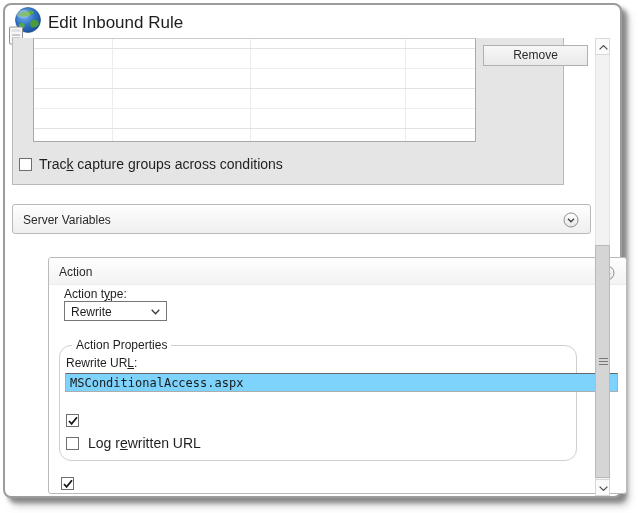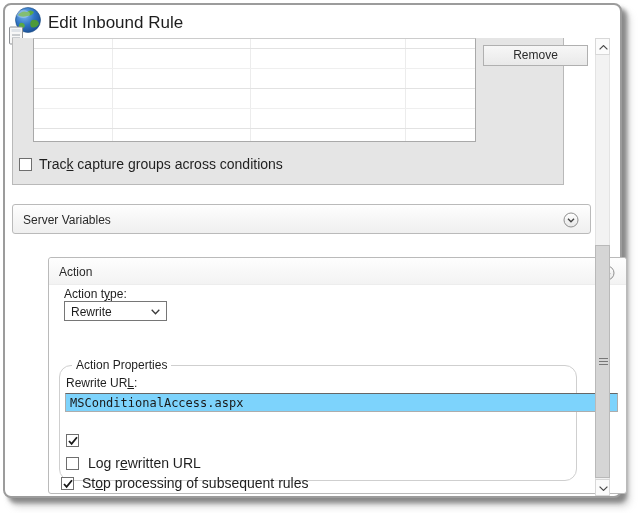--- a/index.html
+++ b/index.html
@@ -55,21 +55,21 @@
   .action-header .bar-title { position: absolute; left: 10px; top: 7px; font-size: 12px; color: #2a2a2a; }
 
   .field-label { position: absolute; font-size: 12px; color: #1f1f1f; }
   .field-label span { white-space: pre; text-align: center; }
 
   .combo { position: absolute; left: 15px; top: 43px; width: 103px; height: 20px;
     border: 1px solid #767676; background: #fff; }
   .combo .combo-value { position: absolute; left: 6px; top: 3px; font-size: 12px; color: #1d1d1d; }
   .combo .combo-arrow { position: absolute; right: 6px; top: 7px; }
 
-  .fieldset { position: absolute; left: 10px; top: 107px; width: 518px; height: 116px;
+  .fieldset { position: absolute; left: 10px; top: 87px; width: 518px; height: 116px;
     border: 1px solid #cfcfcf; border-radius: 12px; }
   .fieldset .legend { position: absolute; left: 12px; top: -8px; background: #fff;
     padding: 0 4px; font-size: 12px; color: #1f1f1f; }
 
   .url-input { position: absolute; left: 5px; top: 27px; width: 553px; height: 19px;
     border: 1px solid #adadad; border-top: 1px solid #666666; background: #7dd3fc;
     font-family: "DejaVu Sans Mono", monospace; font-size: 12px; color: #1a1a1a;
     padding: 0 4px; outline: none; }
 
   
@@ -193,23 +193,20 @@
       <div class="cb-label" style="left:28px; top:90px">
         <span>Log r</span><span class="accel">e</span><span>written URL</span>
       </div>
     </div>
 
     <div class="cb checked" style="left:12px; top:219px">
       <svg width="12" height="12" viewBox="0 0 12 12">
         <path d="M2 6 L4.6 8.8 L10 2.2" stroke="#1a1a1a" stroke-width="1.8" fill="none"></path>
       </svg>
     </div>
-    <div class="cb-label" style="left:33px; top:218px">
-      <span>St</span><span class="accel">o</span><span>p processing of subsequent rules</span>
-    </div>
   </div>
 
   <div class="scrollbar">
     <div class="sb-btn" style="top:0">
       <svg width="9" height="5" viewBox="0 0 9 5">
         <path d="M0.6 4.4 L4.5 0.6 L8.4 4.4" stroke="#4a4a4a" stroke-width="1.2" fill="none"></path>
       </svg>
     </div>
     <div class="sb-track"></div>
     <div class="sb-thumb">

